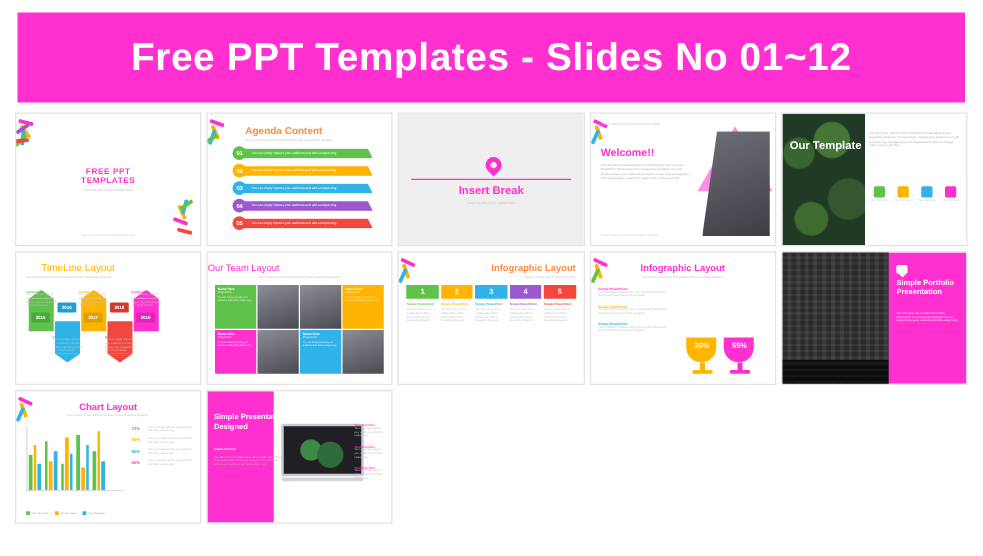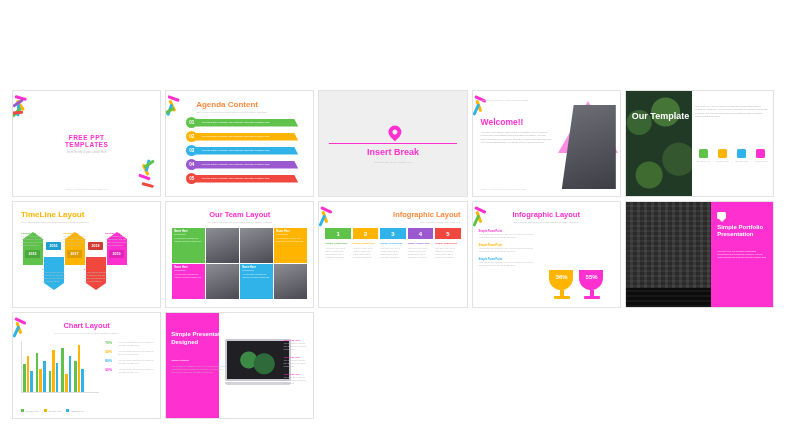--- a/index.html
+++ b/index.html
@@ -84,30 +84,30 @@
             radial-gradient(circle at 35% 80%, #356426 0 13px, transparent 14px),
             #16301a;
           opacity:.95;}
   .sv-title{position:absolute;left:6px;top:20px;color:#fff;font-size:9px;font-weight:bold;line-height:10px;}
   .sv-right{position:absolute;left:47%;top:14px;right:4px;}
   .sv-icons{position:absolute;left:47%;right:4px;top:58px;display:flex;gap:3px;}
   .sv-card{flex:1;text-align:center;}
   .sv-sq{width:9px;height:9px;margin:0 auto 2px;border-radius:1.5px;}
 
   
-  .tlm-title{position:absolute;left:8px;top:8px;font-size:8px;font-weight:bold;color:#ffb400;}
+  .tlm-title{position:absolute;left:20px;top:8px;font-size:8px;font-weight:normal;color:#ffb400;}
   .tlm-sub{position:absolute;left:8px;top:19px;font-size:2.3px;color:#c2c2c2;}
   .arrow{position:absolute;width:20px;}
   .arrow .head{width:0;height:0;border-left:10px solid transparent;border-right:10px solid transparent;}
   .arrow .body{width:20px;}
   .yearbox{position:absolute;width:15px;height:8px;border-radius:1px;color:#fff;font-size:3.6px;font-weight:bold;
            display:flex;align-items:center;justify-content:center;}
 
   
-  .tm-title{position:absolute;left:0;right:0;top:8px;text-align:center;font-size:7.5px;font-weight:bold;color:#ff2fd0;}
+  .tm-title{position:absolute;left:0;right:0;top:8px;text-align:left;font-size:7.5px;font-weight:normal;color:#ff2fd0;}
   .tm-sub{position:absolute;left:0;right:0;top:19px;text-align:center;font-size:2.2px;color:#c2c2c2;}
   .tm-grid{position:absolute;left:6px;right:6px;top:26px;bottom:8px;display:grid;grid-template-columns:repeat(4,1fr);grid-template-rows:1fr 1fr;gap:1px;}
   .tm-cell{position:relative;overflow:hidden;}
   .tm-name{font-size:2.6px;font-weight:bold;color:#fff;}
   .tm-role{font-size:2.1px;color:rgba(255,255,255,.85);}
   .tm-txt{font-size:1.9px;line-height:2.7px;color:rgba(255,255,255,.8);margin-top:2px;}
   .tm-photo{background:linear-gradient(160deg,#8d8d95,#4a4a52);}
 
   
   .ig-title{position:absolute;left:8px;top:8px;font-size:7.5px;font-weight:bold;color:#ff8a3d;}
@@ -170,20 +170,23 @@
                   background-image:radial-gradient(circle at 60% 60%,#2f6b3a 0 10px,transparent 11px),radial-gradient(circle at 35% 50%,#3c8a46 0 8px,transparent 9px);}
   .laptop .base{height:3px;background:#d3d3d9;border-radius:0 0 3px 3px;margin-top:1px;}
   .sp-right{position:absolute;right:4px;top:26px;width:26px;}
 
 </style>
 </head>
 <body>
 
 <div class="page">
 
+  <div class="banner">
+    <div class="banner-title">Free PPT Templates - Slides No 01~12</div>
+  </div>
 
   <div class="grid">
 
     <div class="slide">
       <div class="splash" style="left:-8px;top:-6px">
         <i style="background:#ff2fd0;transform:rotate(15deg);left:10px;top:10px"></i>
         <i style="background:#ffb400;transform:rotate(55deg);left:12px;top:14px"></i>
         <i style="background:#2fb3e8;transform:rotate(95deg);left:14px;top:18px"></i>
         <i style="background:#5fc24b;transform:rotate(135deg);left:16px;top:22px"></i>
         <i style="background:#f0483e;transform:rotate(175deg);left:18px;top:26px"></i>

